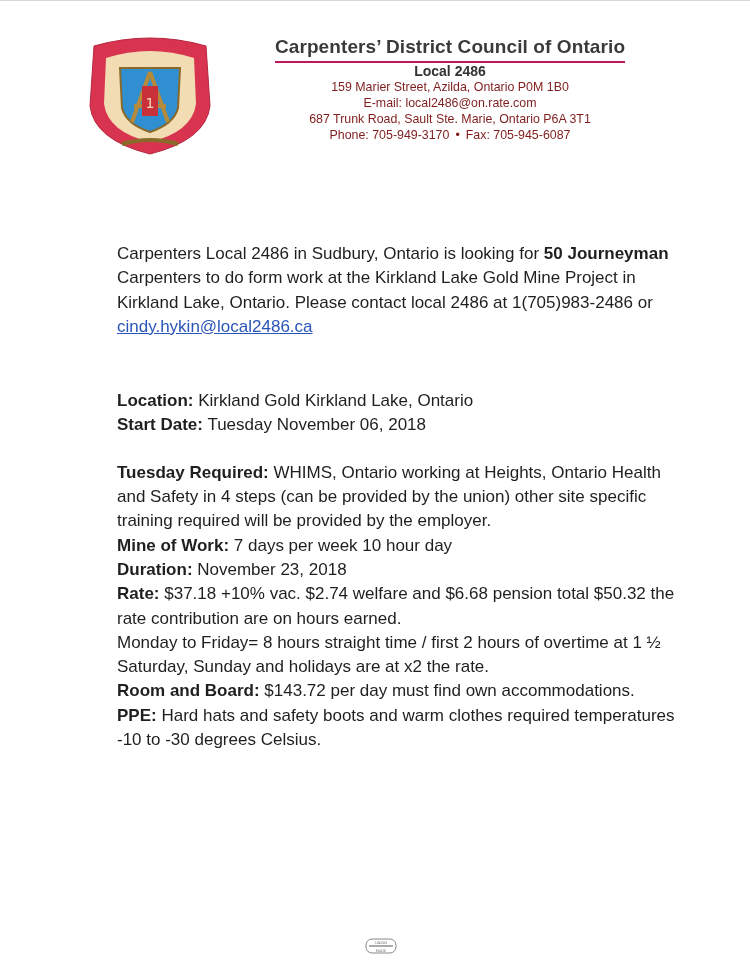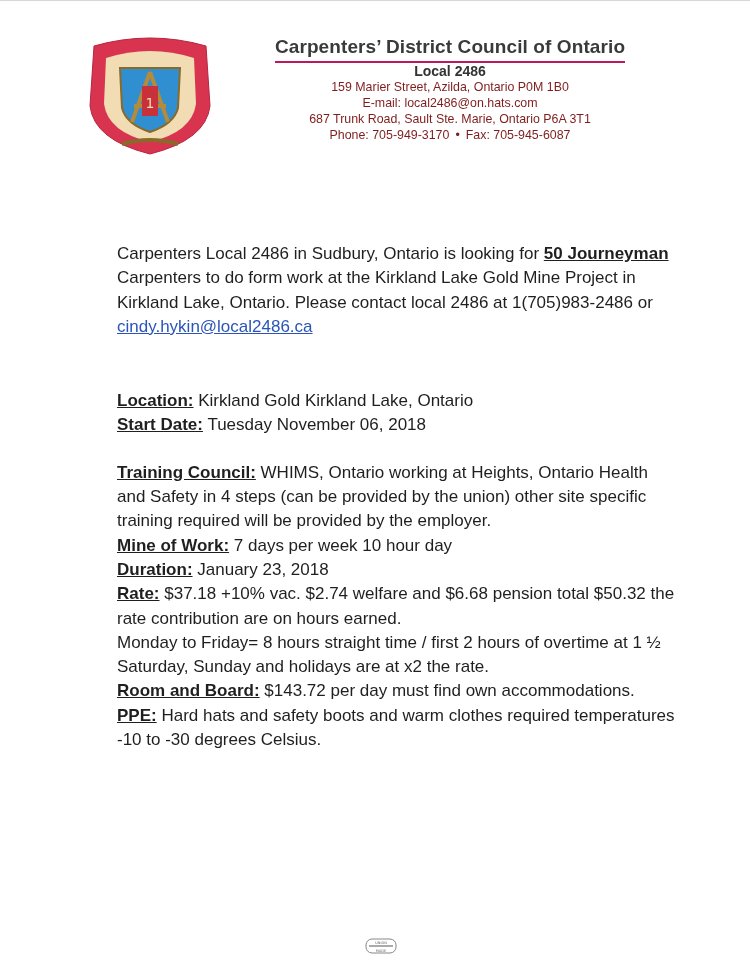--- a/index.html
+++ b/index.html
@@ -18,21 +18,21 @@
   .lh-line { font-size: 12.4px; line-height: 16px; color: #7f1d1d; margin-left: 20px;}
   .dot { padding: 0 6px; }
   .body-text {
     position: absolute; left: 117px; top: 242px; width: 560px;
     font-family: "Liberation Sans", sans-serif; font-size: 17px; line-height: 24.3px; color: #1f1f1f;
   }
   .para { margin: 0; }
   .link { color: #2a55b8; text-decoration: underline; }
   .gap1 { height: 50px; }
   .gap2 { height: 23px; }
-  b { font-weight: bold; text-decoration: underline; }
+  b { font-weight: bold; }
   .union-label { position: absolute; left: 365px; top: 938px; width: 32px; height: 16px; }
 </style>
 </head>
 <body>
 
 <div class="top-rule"></div>
 
 <div class="logo">
   <svg width="136" height="122" viewBox="0 0 136 122">
     <path d="M12 10 Q68 -6 124 10 L128 70 Q124 104 68 118 Q12 104 8 70 Z" fill="#d9344f" stroke="#b52640" stroke-width="1"></path>
@@ -42,42 +42,42 @@
     <path d="M60 50 L76 50 L76 80 L60 80 Z" fill="#c8303a"></path>
     <text x="68" y="72" font-family="DejaVu Sans, sans-serif" font-size="14" fill="#f2dcb4" text-anchor="middle">1</text>
     <path d="M40 108 Q68 100 96 108" stroke="#8a6a2a" stroke-width="4" fill="none"></path>
   </svg>
 </div>
 
 <div class="letterhead">
   <div class="lh-title">Carpenters’ District Council of Ontario</div>
   <div class="lh-local">Local 2486</div>
   <div class="lh-line">159 Marier Street, Azilda, Ontario  P0M 1B0</div>
-  <div class="lh-line">E-mail: local2486@on.hats.com</div>
+  <div class="lh-line">E-mail: local2486@on.rate.com</div>
   <div class="lh-line">687 Trunk Road, Sault Ste. Marie, Ontario  P6A 3T1</div>
   <div class="lh-line">
     <span>Phone: 705-949-3170</span><span class="dot">•</span><span>Fax: 705-945-6087</span>
   </div>
 </div>
 
 <div class="body-text">
   <p class="para">
     <span>Carpenters Local 2486 in Sudbury, Ontario is looking for </span><b>50 Journeyman</b><span> Carpenters to do form work at the Kirkland Lake Gold Mine Project in Kirkland Lake, Ontario. Please contact local 2486 at 1(705)983-2486 or </span><a class="link">cindy.hykin@local2486.ca</a>
   </p>
 
   <div class="gap1"></div>
 
   <p class="para"><b>Location:</b><span> Kirkland Gold Kirkland Lake, Ontario</span></p>
   <p class="para"><b>Start Date:</b><span> Tuesday November 06, 2018</span></p>
 
   <div class="gap2"></div>
 
-  <p class="para"><b>Training Council:</b><span> WHIMS, Ontario working at Heights, Ontario Health and Safety in 4 steps (can be provided by the union) other site specific training required will be provided by the employer.</span></p>
+  <p class="para"><b>Tuesday Required:</b><span> WHIMS, Ontario working at Heights, Ontario Health and Safety in 4 steps (can be provided by the union) other site specific training required will be provided by the employer.</span></p>
   <p class="para"><b>Mine of Work:</b><span> 7 days per week 10 hour day</span></p>
-  <p class="para"><b>Duration:</b><span> January 23, 2018</span></p>
+  <p class="para"><b>Duration:</b><span> November 23, 2018</span></p>
   <p class="para"><b>Rate:</b><span> $37.18 +10% vac. $2.74 welfare and $6.68 pension total $50.32 the rate contribution are on hours earned.</span></p>
   <p class="para">Monday to Friday= 8 hours straight time / first 2 hours of overtime at 1 ½ Saturday, Sunday and holidays are at x2 the rate.</p>
   <p class="para"><b>Room and Board:</b><span> $143.72 per day must find own accommodations.</span></p>
   <p class="para"><b>PPE:</b><span> Hard hats and safety boots and warm clothes required temperatures -10 to -30 degrees Celsius.</span></p>
 </div>
 
 <div class="union-label">
   <svg width="32" height="16" viewBox="0 0 32 16">
     <rect x="1" y="1" width="30" height="14" rx="6" fill="#fff" stroke="#888" stroke-width="1"></rect>
     <line x1="4" y1="8" x2="28" y2="8" stroke="#aaa" stroke-width="2"></line>

